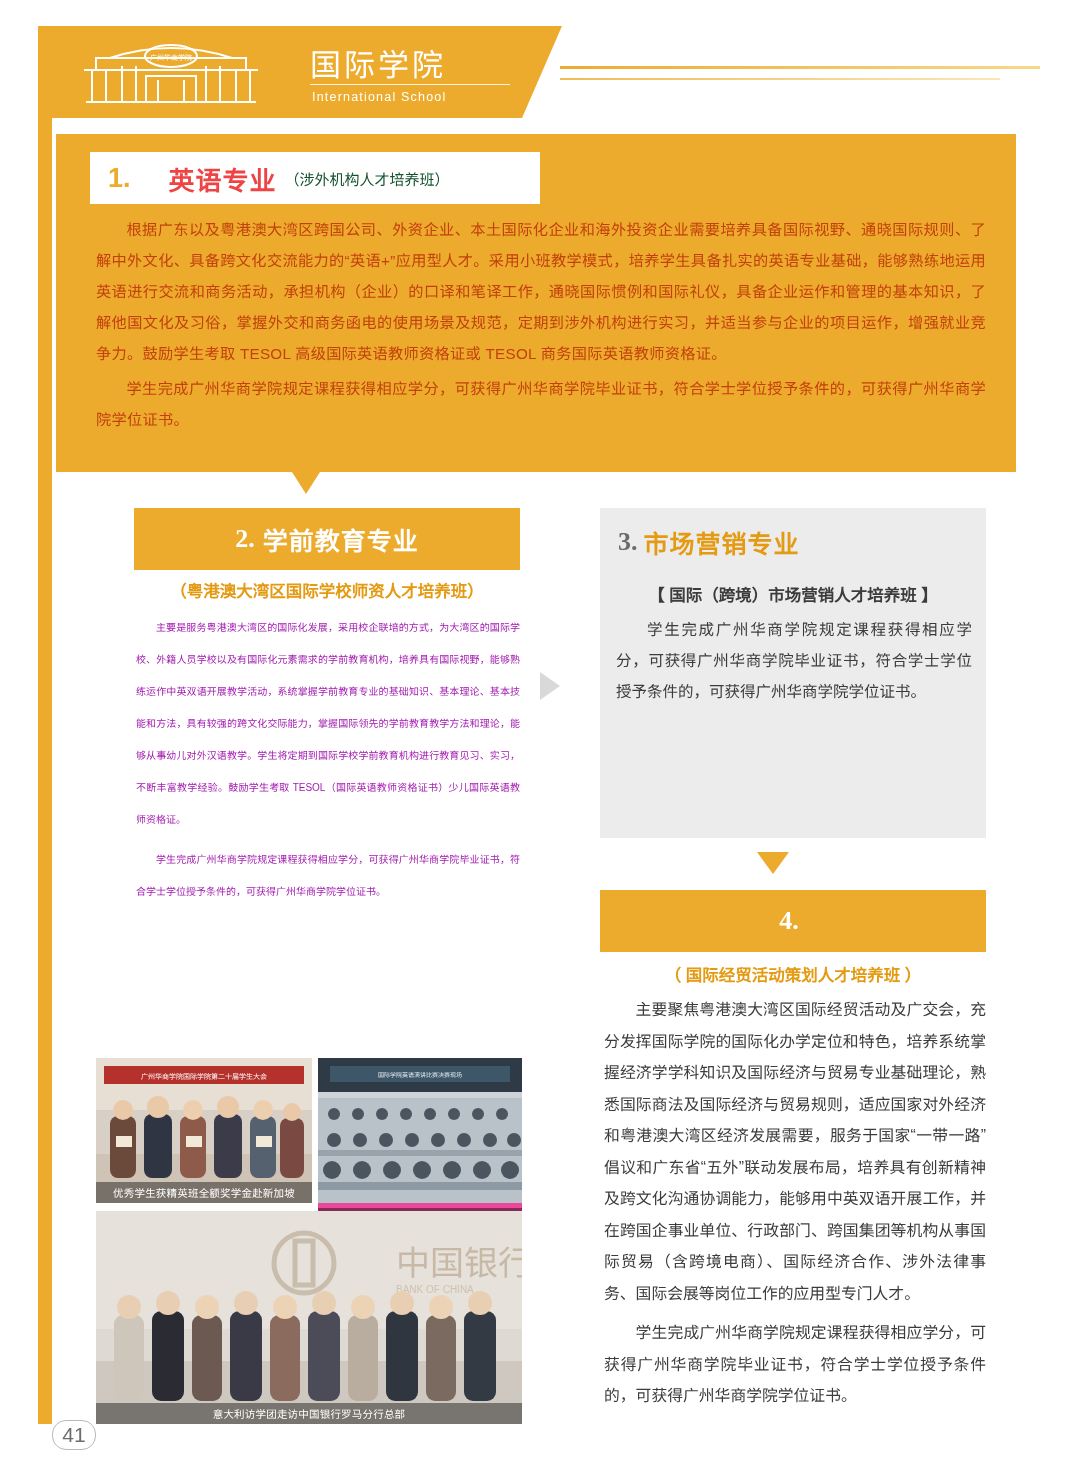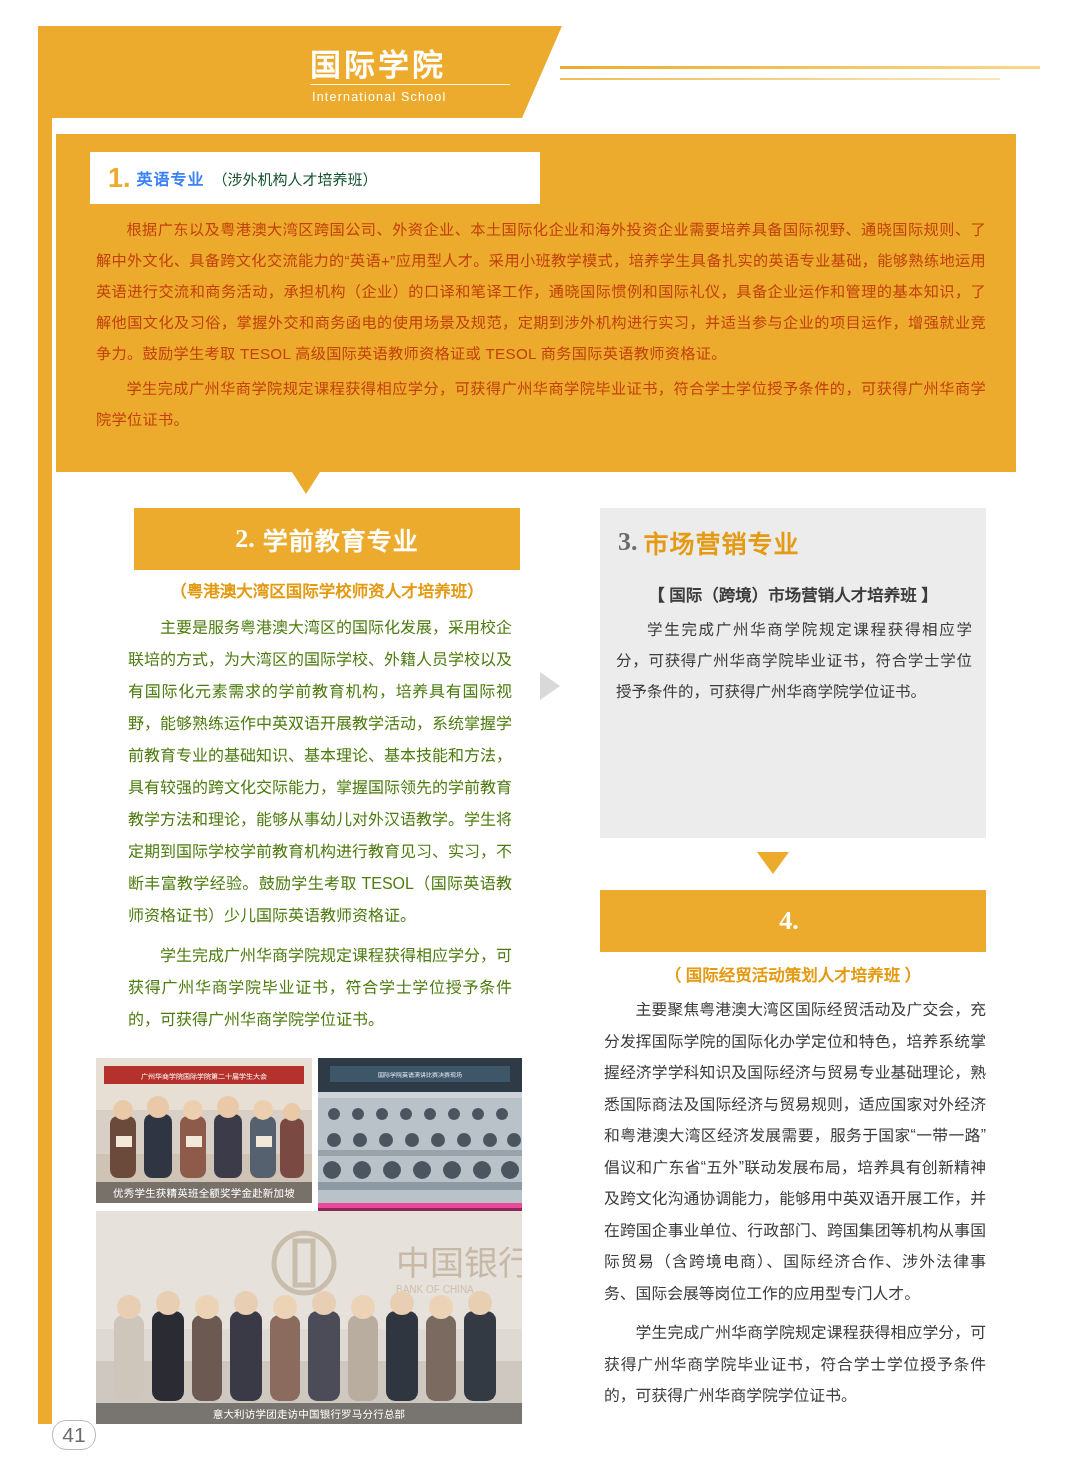--- a/index.html
+++ b/index.html
@@ -35,21 +35,21 @@
   .header-line2{
     position:absolute;left:560px;top:78px;width:440px;height:2px;
     background:linear-gradient(90deg,#f0bb57,#fae6b7);
   }
   .logo-box{
     position:absolute;left:76px;top:36px;width:190px;height:72px;
   }
   .logo-svg{display:block;}
   .header-title{
     position:absolute;left:310px;top:40px;
-    font-size:31px;font-weight:bold;color:#ffffff;letter-spacing:3px;
+    font-size:31px;font-weight:normal;color:#ffffff;letter-spacing:3px;
     font-family:"Liberation Serif","DejaVu Serif",serif;
   }
   .header-sub{
     position:absolute;left:312px;top:90px;
     font-size:12.5px;color:#ffffff;letter-spacing:1.2px;
   }
   .header-underline{
     position:absolute;left:310px;top:84px;width:200px;height:1px;background:#ffffff;opacity:.85;
   }
 
@@ -62,21 +62,21 @@
     position:absolute;left:292px;top:472px;width:0;height:0;
     border-left:14px solid transparent;border-right:14px solid transparent;
     border-top:22px solid #edab2e;
   }
   .card1-title{
     position:absolute;left:90px;top:152px;width:450px;height:52px;
     background:#ffffff;display:flex;align-items:center;padding-left:18px;
     box-sizing:border-box;
   }
   .num-dot{color:#edab2e;font-size:27px;font-weight:bold;margin-right:6px;}
-  .t1-main{font-size:16px;font-weight:bold;color:#3b82f6;letter-spacing:1px;}
+  .t1-main{font-size:26px;font-weight:bold;color:#ef4444;letter-spacing:1px;margin-left:32px;}
   .t1-sub{font-size:15px;color:#14532d;margin-left:8px;}
 
   .card1-body{
     position:absolute;left:96px;top:214px;width:890px;
     color:#c2410c;font-size:15.2px;line-height:31px;text-align:justify;
     letter-spacing:.3px;
   }
   .card1-body p{margin:0 0 0 0;text-indent:2em;}
   .card1-body p+p{margin-top:4px;}
 
@@ -86,22 +86,22 @@
     background:#edab2e;display:flex;align-items:center;justify-content:center;
   }
   .card2-head .t{font-size:25px;font-weight:bold;color:#ffffff;letter-spacing:1px;}
   .card2-head .n{font-size:26px;font-weight:bold;color:#ffffff;margin-right:8px;
     font-family:"Liberation Serif","DejaVu Serif",serif;}
   .card2-sub{
     position:absolute;left:134px;top:578px;width:386px;
     text-align:center;font-size:16.5px;font-weight:bold;color:#e49a12;
   }
   .card2-body{
-    position:absolute;left:128px;top:612px;width:384px;
-    font-size:16px;line-height:32px;color:#4d7c0f;text-align:justify;
+    position:absolute;left:136px;top:612px;width:384px;
+    font-size:10px;line-height:32px;color:#a21caf;text-align:justify;
   }
   .card2-body p{margin:0;text-indent:2em;}
   .card2-body p+p{margin-top:8px;}
 
   
   .arrow-right{
     position:absolute;left:540px;top:672px;width:0;height:0;
     border-top:14px solid transparent;border-bottom:14px solid transparent;
     border-left:20px solid #d9d9d9;
   }
@@ -182,20 +182,35 @@
 <div class="page">
 
   <div class="left-bar"></div>
   <div class="bottom-tail"></div>
 
   <div class="header"></div>
   <div class="header-tail"></div>
   <div class="header-line"></div>
   <div class="header-line2"></div>
 
+  <div class="logo-box">
+    <svg class="logo-svg" width="190" height="72" viewBox="0 0 190 72">
+      <g fill="none" stroke="#ffffff" stroke-width="2">
+        <path d="M10 66 H180"></path>
+        <path d="M16 66 V34 M30 66 V34 M46 66 V30 M60 66 V30 M130 66 V30 M144 66 V30 M160 66 V34 M174 66 V34"></path>
+        <path d="M8 34 H182"></path>
+        <path d="M20 34 V22 H170 V34"></path>
+        <path d="M34 22 Q95 2 156 22"></path>
+        <ellipse cx="95" cy="20" rx="26" ry="11"></ellipse>
+        <path d="M70 66 V40 H120 V66"></path>
+        <path d="M82 66 V44 M108 66 V44"></path>
+      </g>
+      <text x="95" y="24" fill="#ffffff" font-size="7" text-anchor="middle" font-family="'Liberation Serif',serif">广州华商学院</text>
+    </svg>
+  </div>
 
   <div class="header-title">国际学院</div>
   <div class="header-underline"></div>
   <div class="header-sub">International School</div>
 
   <div class="card1"></div>
   <div class="card1-ptr"></div>
   <div class="card1-title">
     <span class="num-dot">1.</span>
     <span class="t1-main">英语专业</span>

